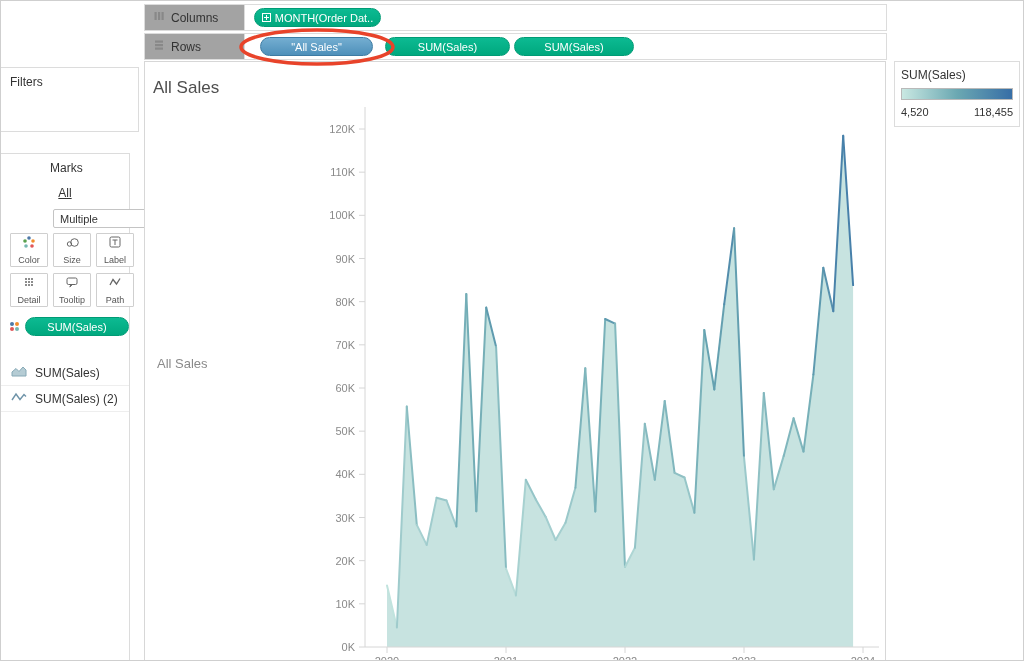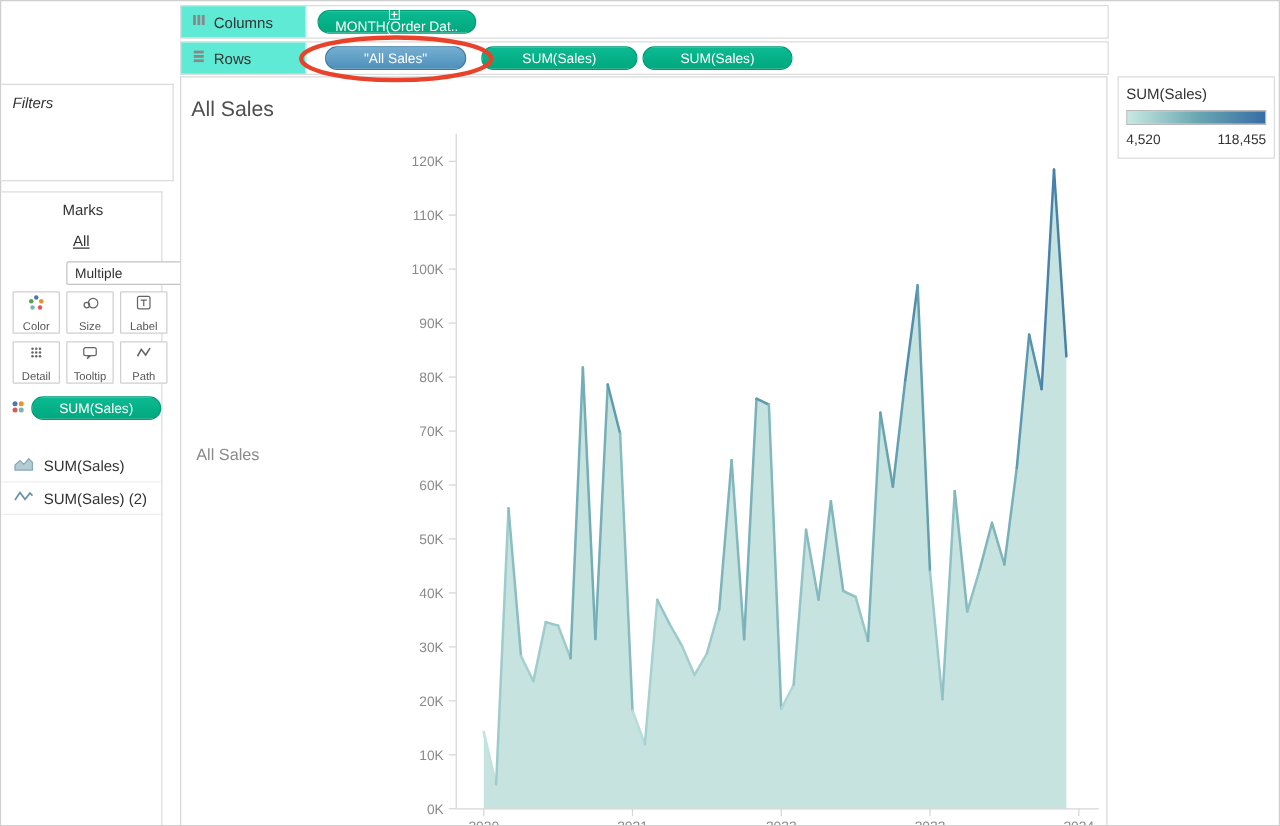--- a/index.html
+++ b/index.html
@@ -3,21 +3,21 @@
 <meta charset="utf-8">
 <style>
   * { box-sizing: border-box; margin: 0; padding: 0; }
   body { background: #ffffff; font-family: "Liberation Sans", sans-serif; }
   .stage { position: relative; width: 1024px; height: 661px; background: #fff;
            border: 1px solid #cfcfcf; overflow: hidden; font-family: "Liberation Sans", sans-serif; }
 
   
   .card { position: absolute; background: #fff; border: 1px solid #dcdcdc; }
   .card-pages   { left: 0; top: 0;    width: 138px; height: 58px; border-left: none; border-top: none; }
-  .card-filters { left: 0; top: 66px; width: 138px; height: 78px; border-left: none; font-style: italic; }
+  .card-filters { left: 0; top: 66px; width: 138px; height: 65px; border-left: none; }
   .card-marks   { left: 0; top: 152px; width: 129px; height: 521px; border-left: none; border-bottom: none; padding-left: 40px; }
   .panel-label { font-size: 12px; color: #333; padding: 7px 9px; }
 
   .marks-all { position: absolute; top: 32px; left: 0; width: 100%; text-align: center;
                font-size: 12px; color: #333; text-decoration: underline; }
   .marks-dropdown { position: absolute; top: 55px; left: 8px; width: 122px; height: 19px;
                     border: 1px solid #c4c4c4; border-radius: 2px; background: #fff;
                     display: flex; align-items: center; font-size: 11px; color: #333; margin-left: 44px; }
   .marks-dropdown .dd-text { flex: 1; padding-left: 6px; }
   .marks-dropdown .dd-caret { width: 16px; text-align: center; color: #666; font-size: 9px;
@@ -42,24 +42,24 @@
           white-space: nowrap; padding: 0 8px; }
   .pill-green { background: linear-gradient(#0cba92, #00a87e); border: 1px solid #009b75; }
   .pill-blue  { background: linear-gradient(#74aed1, #4e90ba); border: 1px solid #3d7ba3; }
   .pill-icon { margin-right: 4px; display: inline-flex; }
 
   
   .shelf-row { position: absolute; left: 143px; width: 743px; height: 27px;
                border: 1px solid #dcdcdc; background: #fff; display: flex; align-items: center; }
   .shelf-row1 { top: 3px; }
   .shelf-row2 { top: 32px; }
-  .shelf-header { width: 100px; height: 100%; background: #5eead4; border-right: 1px solid #dcdcdc;
+  .shelf-header { width: 100px; height: 100%; background: #a3a3a3; border-right: 1px solid #dcdcdc;
                   display: flex; align-items: center; gap: 6px; padding-left: 8px;
                   font-size: 12px; color: #333; flex: none; }
-  .col-pill { margin-left: 9px; width: 127px; flex-direction: column; }
+  .col-pill { margin-left: 9px; width: 127px; }
   .row-pill-blue { margin-left: 15px; width: 113px; }
   .row-pill-g1 { margin-left: 12px; width: 125px; }
   .row-pill-g2 { margin-left: 4px; width: 120px; }
 
   
   .main-view { position: absolute; left: 143px; top: 60px; width: 742px; height: 601px;
                border: 1px solid #d7d7d7; background: #fff; }
   .view-title { position: absolute; left: 8px; top: 16px; font-size: 17px; color: #4f4f4f; }
   .row-header-label { position: absolute; left: 12px; top: 294px; font-size: 13px; color: #8a8a8a; }
   #plot-svg { position: absolute; left: 0; top: 0; }

